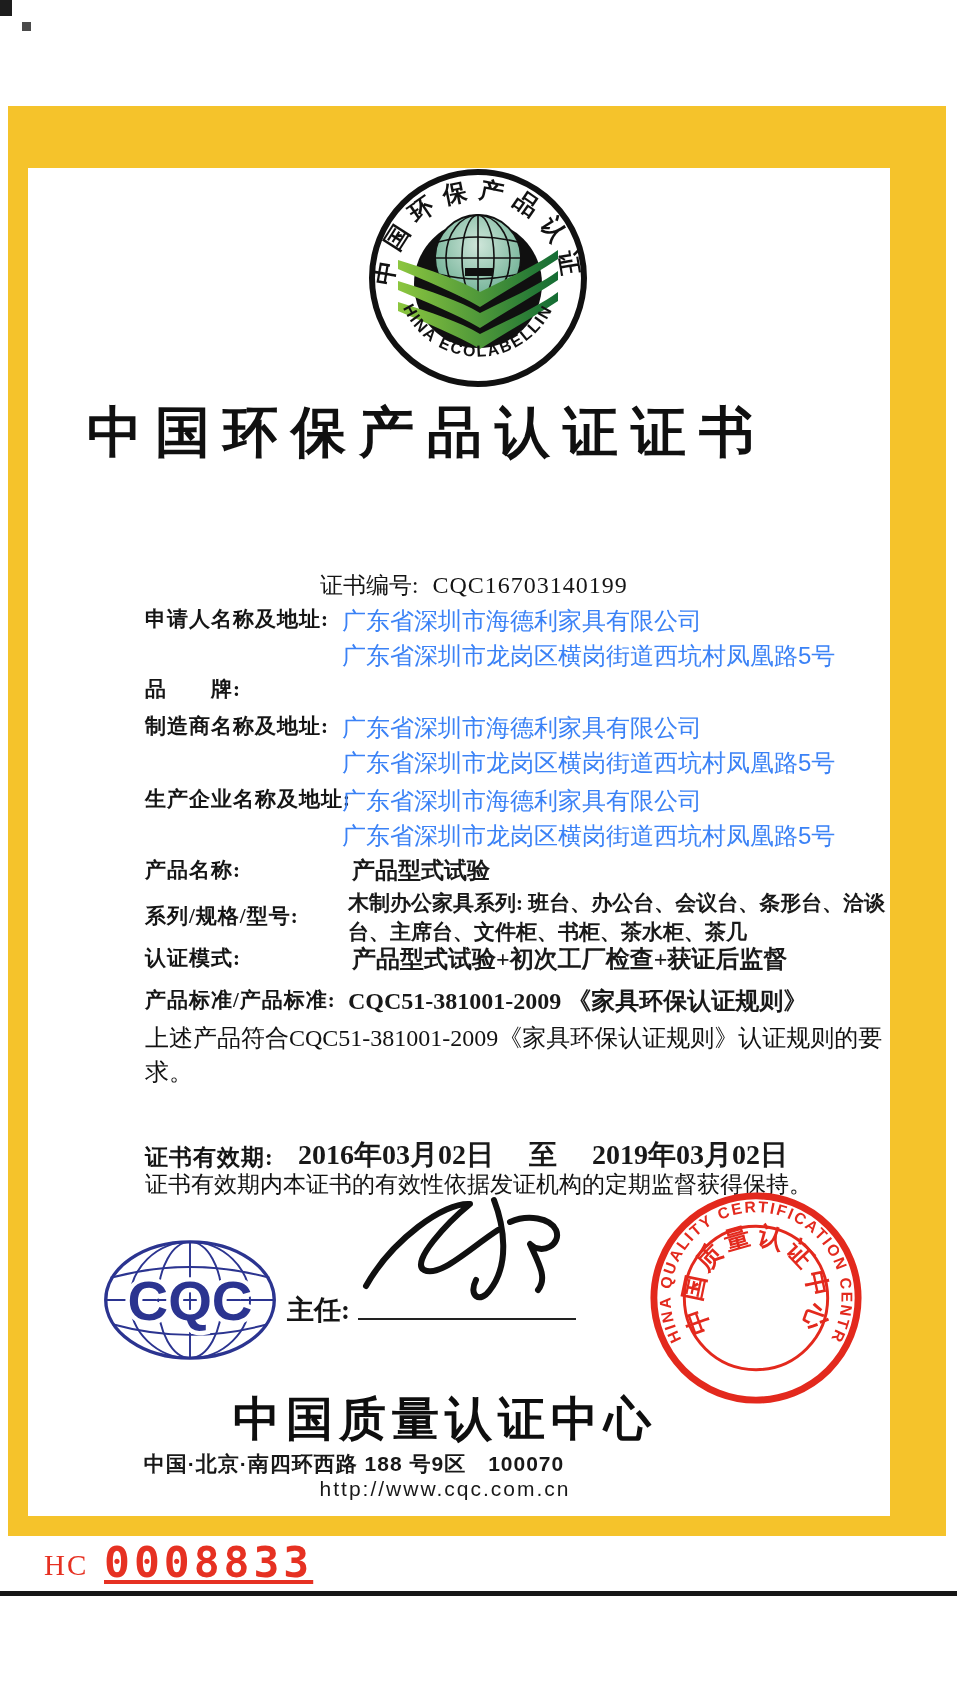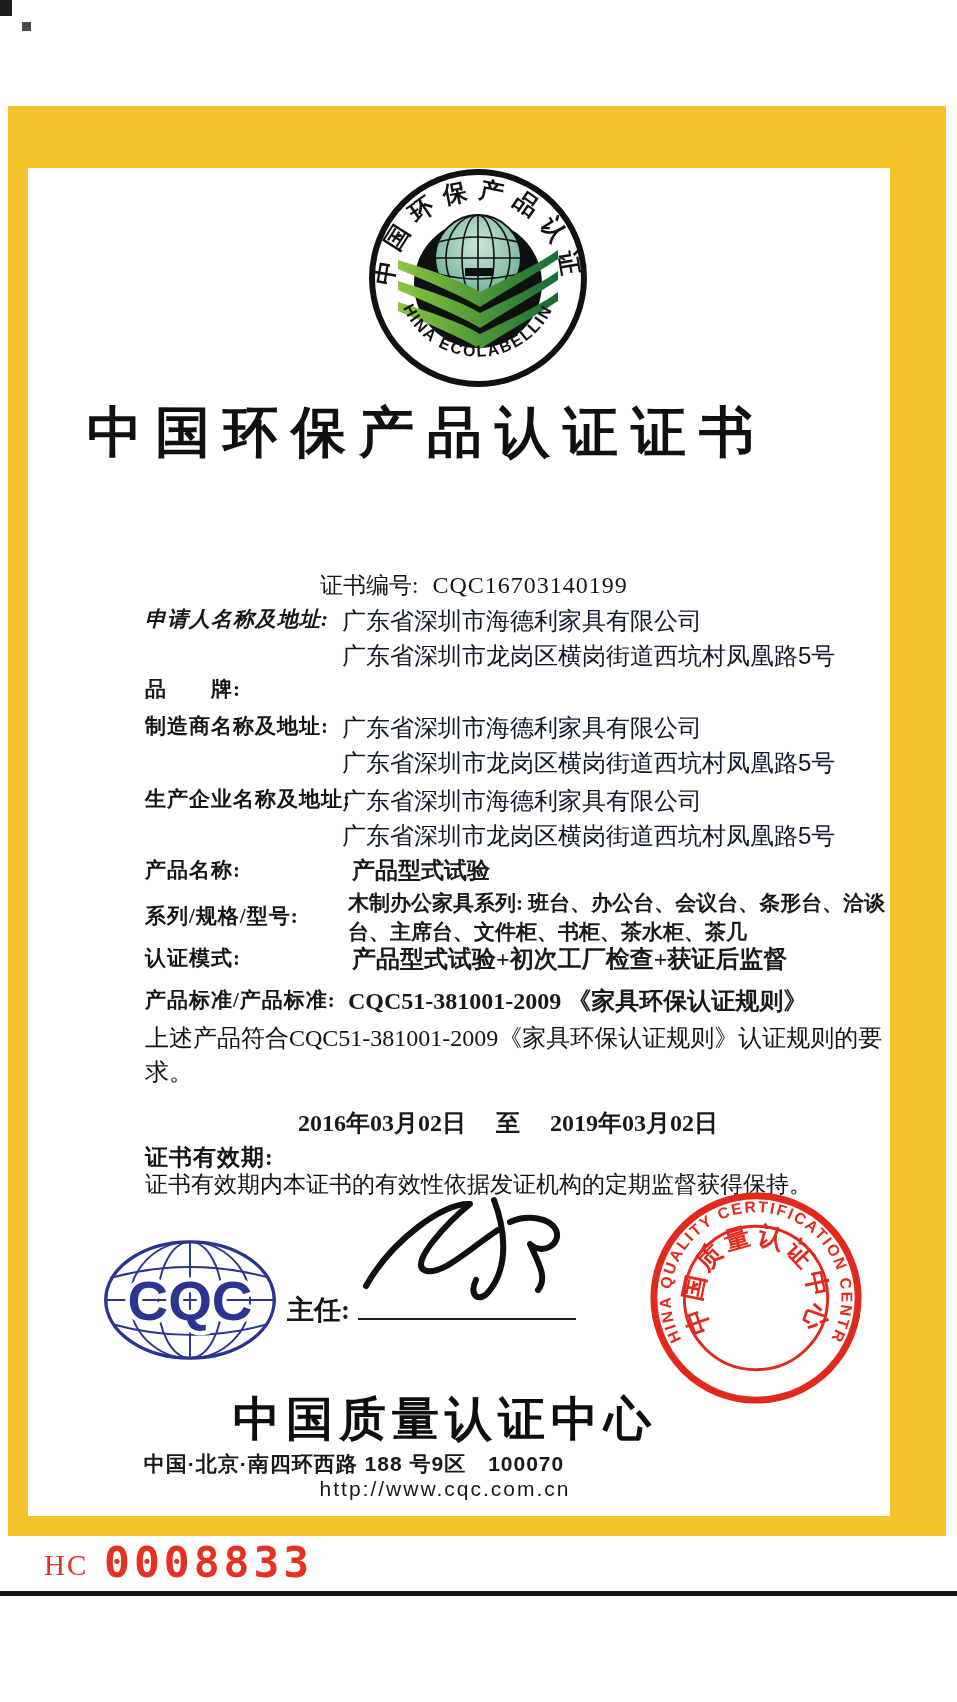--- a/index.html
+++ b/index.html
@@ -15,38 +15,38 @@
   .scanline{position:absolute;left:0;top:1591px;width:957px;height:5px;background:#161616;}
 
   .title{position:absolute;left:0;top:396px;width:854px;text-align:center;
          font-family:"Liberation Sans",sans-serif;font-weight:800;font-size:55px;
          letter-spacing:13px;color:#101010;}
   .certno{position:absolute;left:320px;top:570px;font-size:23px;font-weight:400;}
   .certno .v{font-size:24px;letter-spacing:1px;margin-left:14px;}
 
   .lbl{position:absolute;left:145px;font-size:21px;font-weight:700;letter-spacing:1px;white-space:nowrap;}
   .valcol{position:absolute;left:342px;white-space:nowrap;}
-  .v-sans{font-family:"Liberation Sans",sans-serif;font-size:24px;line-height:35px;color:#0f172a;}
+  .v-sans{font-family:"Liberation Sans",sans-serif;font-size:24px;line-height:35px;color:#3b82f6;}
   .v-serif{font-size:23px;font-weight:700;color:#191919;}
   .v-small{font-size:21px;font-weight:700;line-height:29px;color:#191919;}
   .para{position:absolute;left:145px;font-size:24px;font-weight:400;line-height:33px;white-space:nowrap;color:#121212;}
 
   .director{position:absolute;left:287px;top:1292px;font-size:27px;font-weight:700;}
   .sigline{position:absolute;left:358px;top:1318px;width:218px;border-top:2px solid #222;}
 
   .issuer-name{position:absolute;left:0;top:1388px;width:890px;text-align:center;
       font-family:"Liberation Sans",sans-serif;font-weight:800;font-size:47px;letter-spacing:6px;color:#0e0e0e;}
   .issuer-addr{position:absolute;left:0;top:1450px;width:708px;text-align:center;
       font-family:"Liberation Sans",sans-serif;font-weight:700;font-size:21px;letter-spacing:1px;color:#181818;}
   .issuer-web{position:absolute;left:0;top:1477px;width:890px;text-align:center;
       font-family:"Liberation Sans",sans-serif;font-size:21px;letter-spacing:2px;color:#181818;}
 
   .hc-prefix{position:absolute;left:44px;top:1549px;font-size:29px;color:#E63122;font-weight:400;letter-spacing:2px;}
   .hc-number{position:absolute;left:104px;top:1537px;font-family:"DejaVu Sans Mono",monospace;
-      font-weight:700;font-size:43px;color:#E63122;letter-spacing:4px;}
+      font-weight:700;font-size:43px;color:#E63122;letter-spacing:4px;text-decoration:underline;}
   svg{display:block;}
 </style>
 </head>
 <body>
 
 <div class="page">
 
   <div class="mark1"></div>
   <div class="mark2"></div>
   <div class="frame"></div>
@@ -91,21 +91,21 @@
       </text>
     </svg>
   </div>
 
   <div class="title">中国环保产品认证证书</div>
 
   <div class="certno">
     <span>证书编号:</span><span class="v">CQC16703140199</span>
   </div>
 
-  <div class="lbl" style="top:605px;font-style:italic;">申请人名称及地址:</div>
+  <div class="lbl" style="top:605px;">申请人名称及地址:</div>
   <div class="valcol v-sans" style="top:603px;">
     <div>广东省深圳市海德利家具有限公司</div>
     <div>广东省深圳市龙岗区横岗街道西坑村凤凰路5号</div>
   </div>
 
   <div class="lbl" style="top:675px;">品　　牌:</div>
 
   <div class="lbl" style="top:712px;">制造商名称及地址:</div>
   <div class="valcol v-sans" style="top:710px;">
     <div>广东省深圳市海德利家具有限公司</div>
@@ -130,21 +130,21 @@
   <div class="lbl" style="top:944px;">认证模式:</div>
   <div class="valcol v-serif" style="top:943px;left:352px;font-size:24px;">产品型式试验+初次工厂检查+获证后监督</div>
 
   <div class="lbl" style="top:986px;">产品标准/产品标准:</div>
   <div class="valcol v-serif" style="top:985px;left:348px;font-size:24px;">CQC51-381001-2009 《家具环保认证规则》</div>
 
   <div class="para" style="top:1022px;">上述产品符合CQC51-381001-2009《家具环保认证规则》认证规则的要</div>
   <div class="para" style="top:1056px;">求。</div>
 
   <div class="lbl" style="top:1142px;font-size:23px;">证书有效期:</div>
-  <div class="valcol v-serif" style="top:1107px;left:298px;font-size:24px;">2016年03月02日　 至 　2019年03月02日</div>
+  <div class="valcol v-serif" style="top:1136px;left:298px;font-size:28px;">2016年03月02日　 至 　2019年03月02日</div>
 
   <div class="para" style="top:1131px;font-size:23px;margin-top:37px;">证书有效期内本证书的有效性依据发证机构的定期监督获得保持。</div>
 
   <div class="abs" style="left:98px;top:1236px;">
     <svg width="184" height="128" viewBox="0 0 190 132">
       <g stroke="#2B3490" stroke-width="3.5" fill="none">
         <ellipse cx="95" cy="66" rx="87" ry="60"></ellipse>
       </g>
       <g stroke="#2B3490" stroke-width="2" fill="none">
         <ellipse cx="95" cy="66" rx="62" ry="60"></ellipse>

